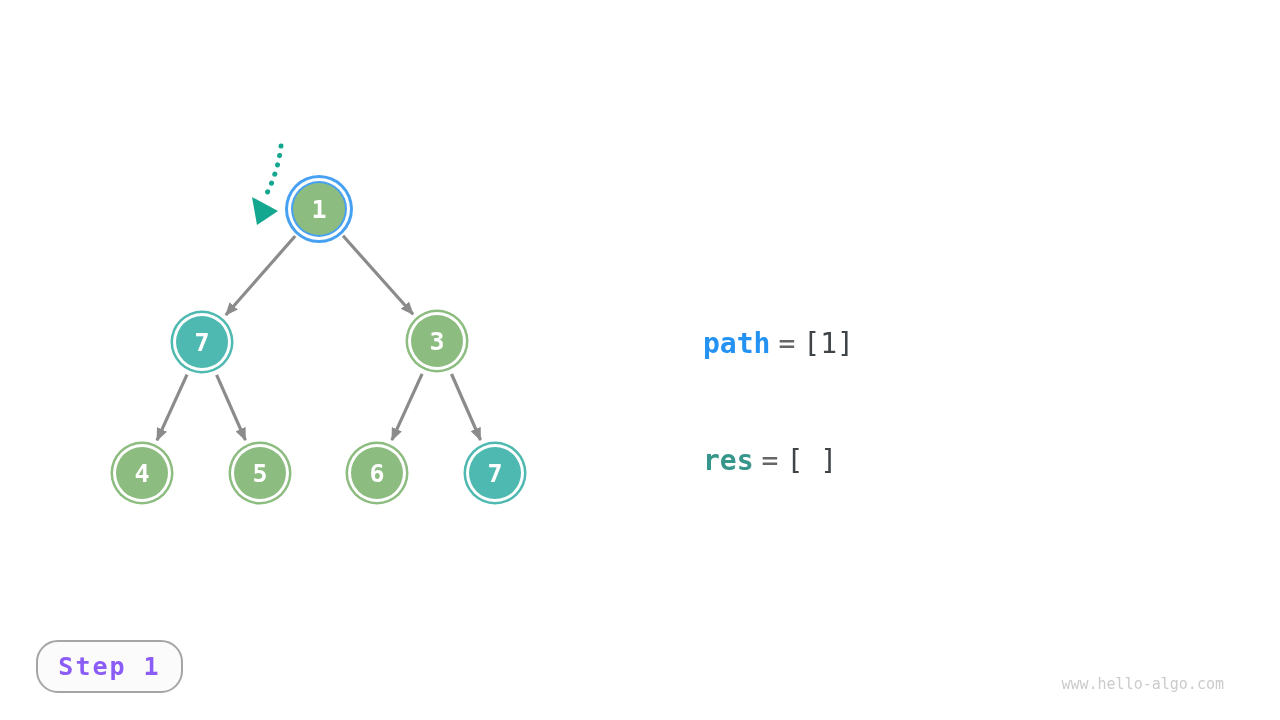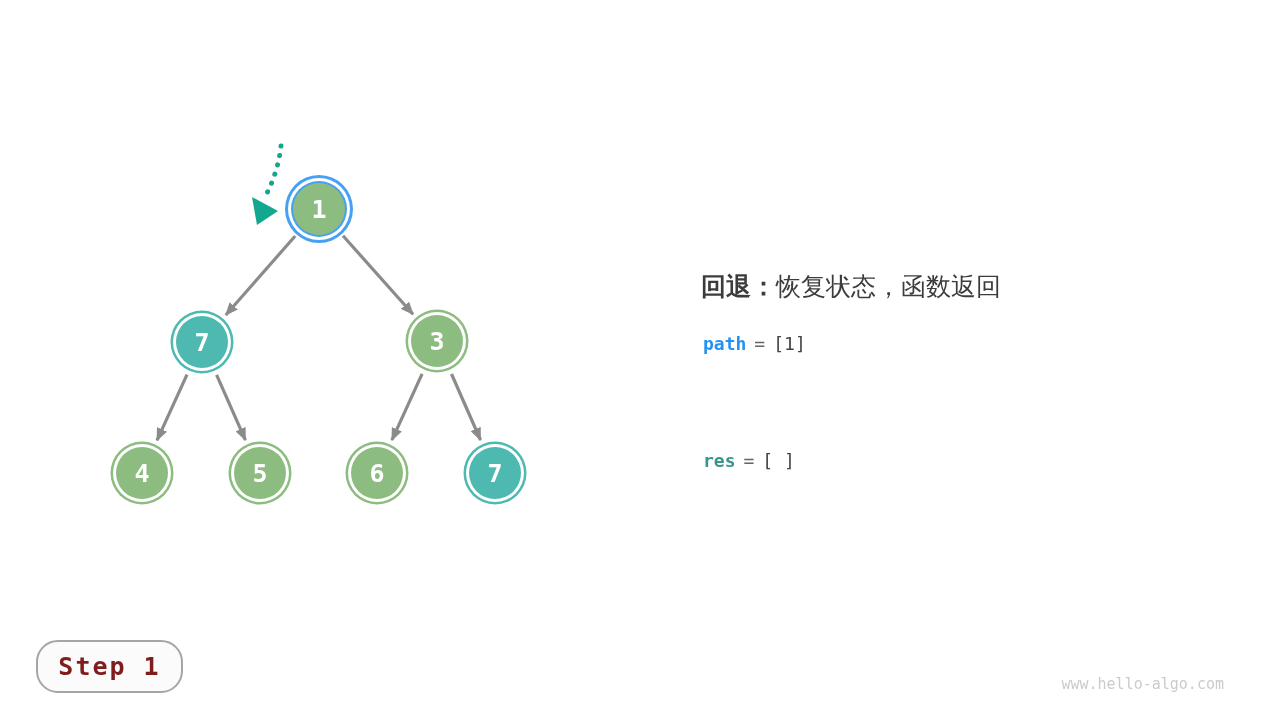--- a/index.html
+++ b/index.html
@@ -84,21 +84,21 @@
     border-radius: 8px;
   }
   .legend-row.plain {
     left: 701px;
     top: 262px;
   }
   .var-row {
     position: absolute;
     white-space: nowrap;
     font-family: "DejaVu Sans Mono", "Liberation Mono", monospace;
-    font-size: 18px;
+    font-size: 28px;
     line-height: 28px;
     color: #3f4448;
   }
   .var-row .var-name { font-weight: bold; }
   .var-name.path { color: var(--code-blue, #2492f3); }
   .var-name.res  { color: var(--code-teal, #36968b); }
   .var-row .eq { color: #666; margin: 0 8px; }
   #path-row { left: 703px; top: 330px; }
   #res-row  { left: 703px; top: 447px; }
   
@@ -109,21 +109,21 @@
     width: 147px;
     height: 53px;
     box-sizing: border-box;
     background: #fbfbfb;
     border: 2px solid #a5a5a5;
     border-radius: 22px;
     display: flex;
     align-items: center;
     justify-content: center;
     font: bold 25px "DejaVu Sans Mono", "Liberation Mono", monospace;
-    color: #7f1d1d;
+    color: #8b5cf6;
     letter-spacing: 2px;
   }
   
   .watermark {
     position: absolute;
     right: 56px;
     top: 675px;
     font: 15px "DejaVu Sans Mono", "Liberation Mono", monospace;
     color: #cbcbcb;
   }
@@ -169,23 +169,20 @@
       </div>
       <div class="node green" style="left: 377px; top: 473px;">
         <span>6</span>
       </div>
       <div class="node teal" style="left: 495px; top: 473px;">
         <span>7</span>
       </div>
     </div>
 
 
-  <div class="legend-row plain">
-    <span class="lbl">回退：</span><span>恢复状态，函数返回</span>
-  </div>
 
   <div class="var-row" id="path-row">
     <span class="var-name path">path</span><span class="eq">=</span><span class="val">[1]</span>
   </div>
 
   <div class="var-row" id="res-row">
     <span class="var-name res">res</span><span class="eq">=</span><span class="val">[ ]</span>
   </div>
 
   <div class="step-box">

